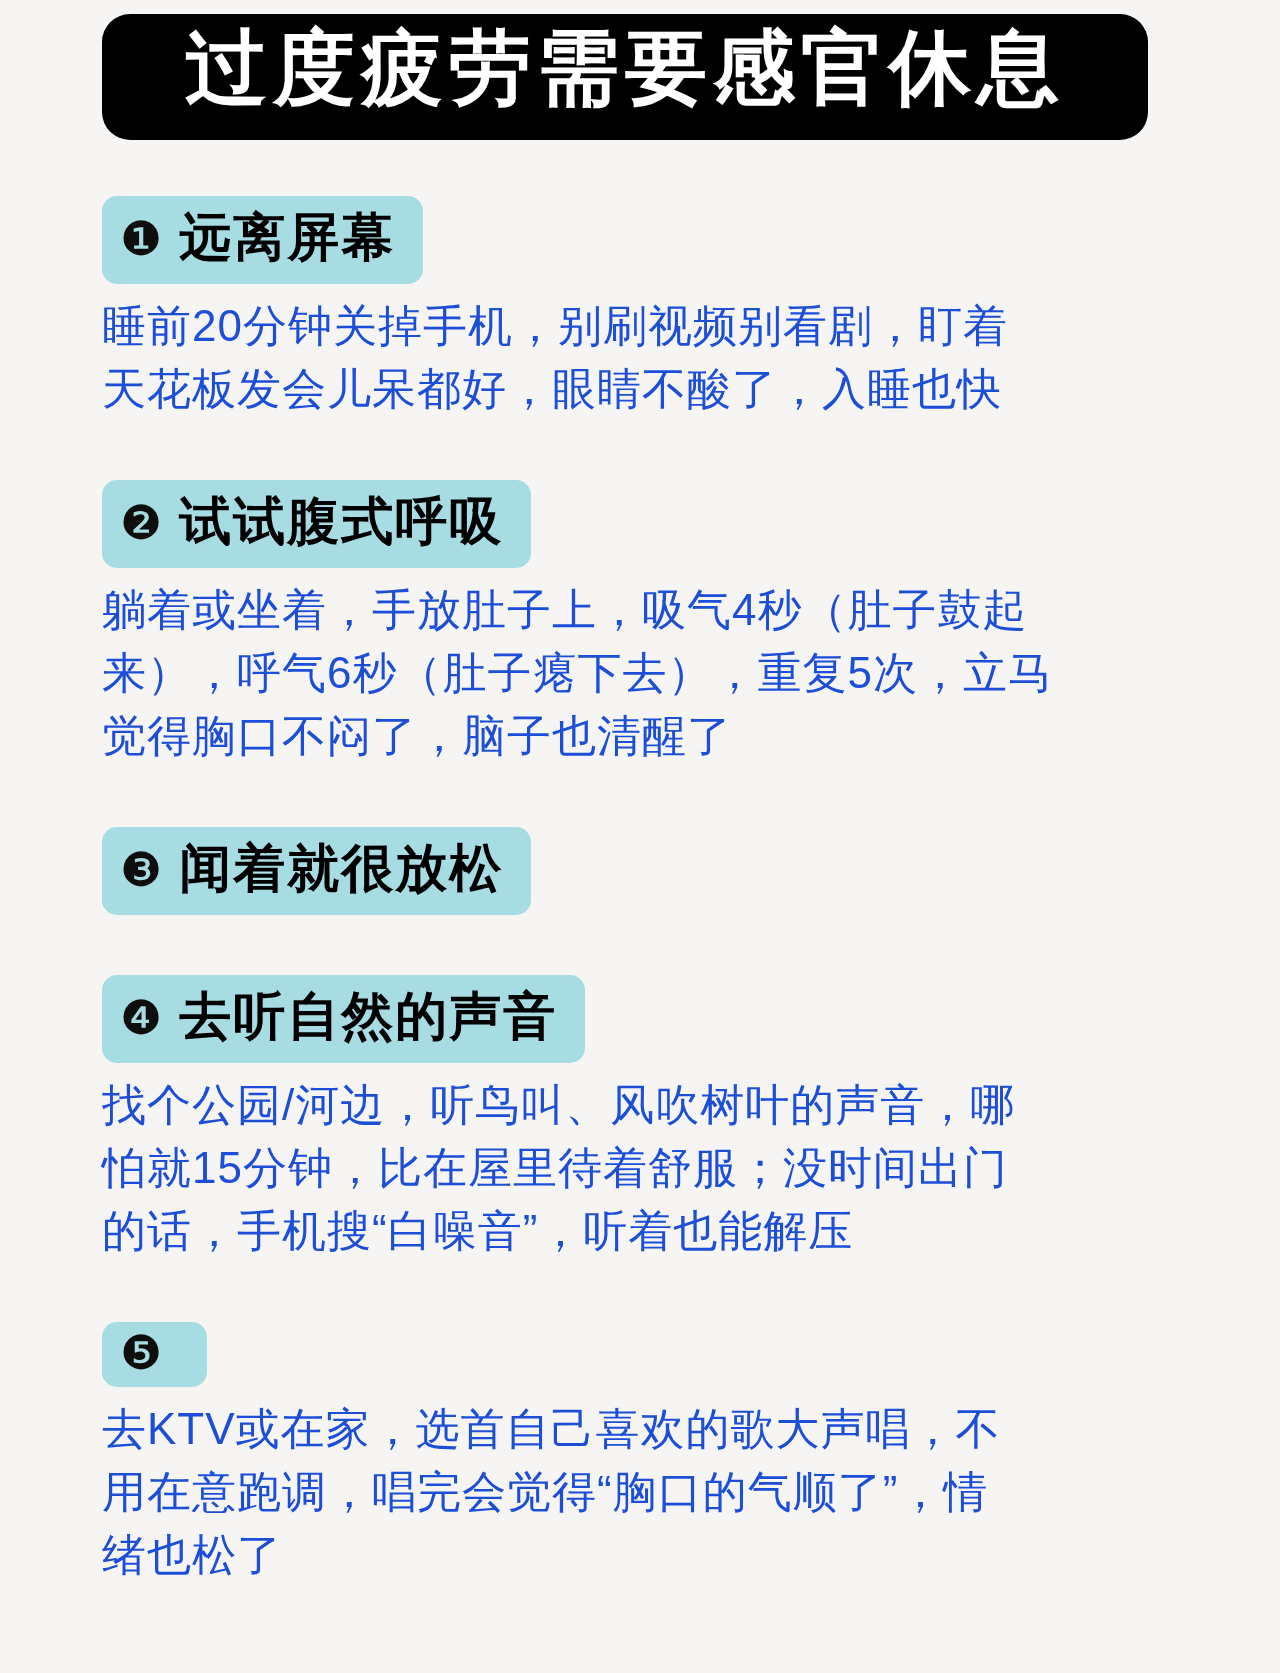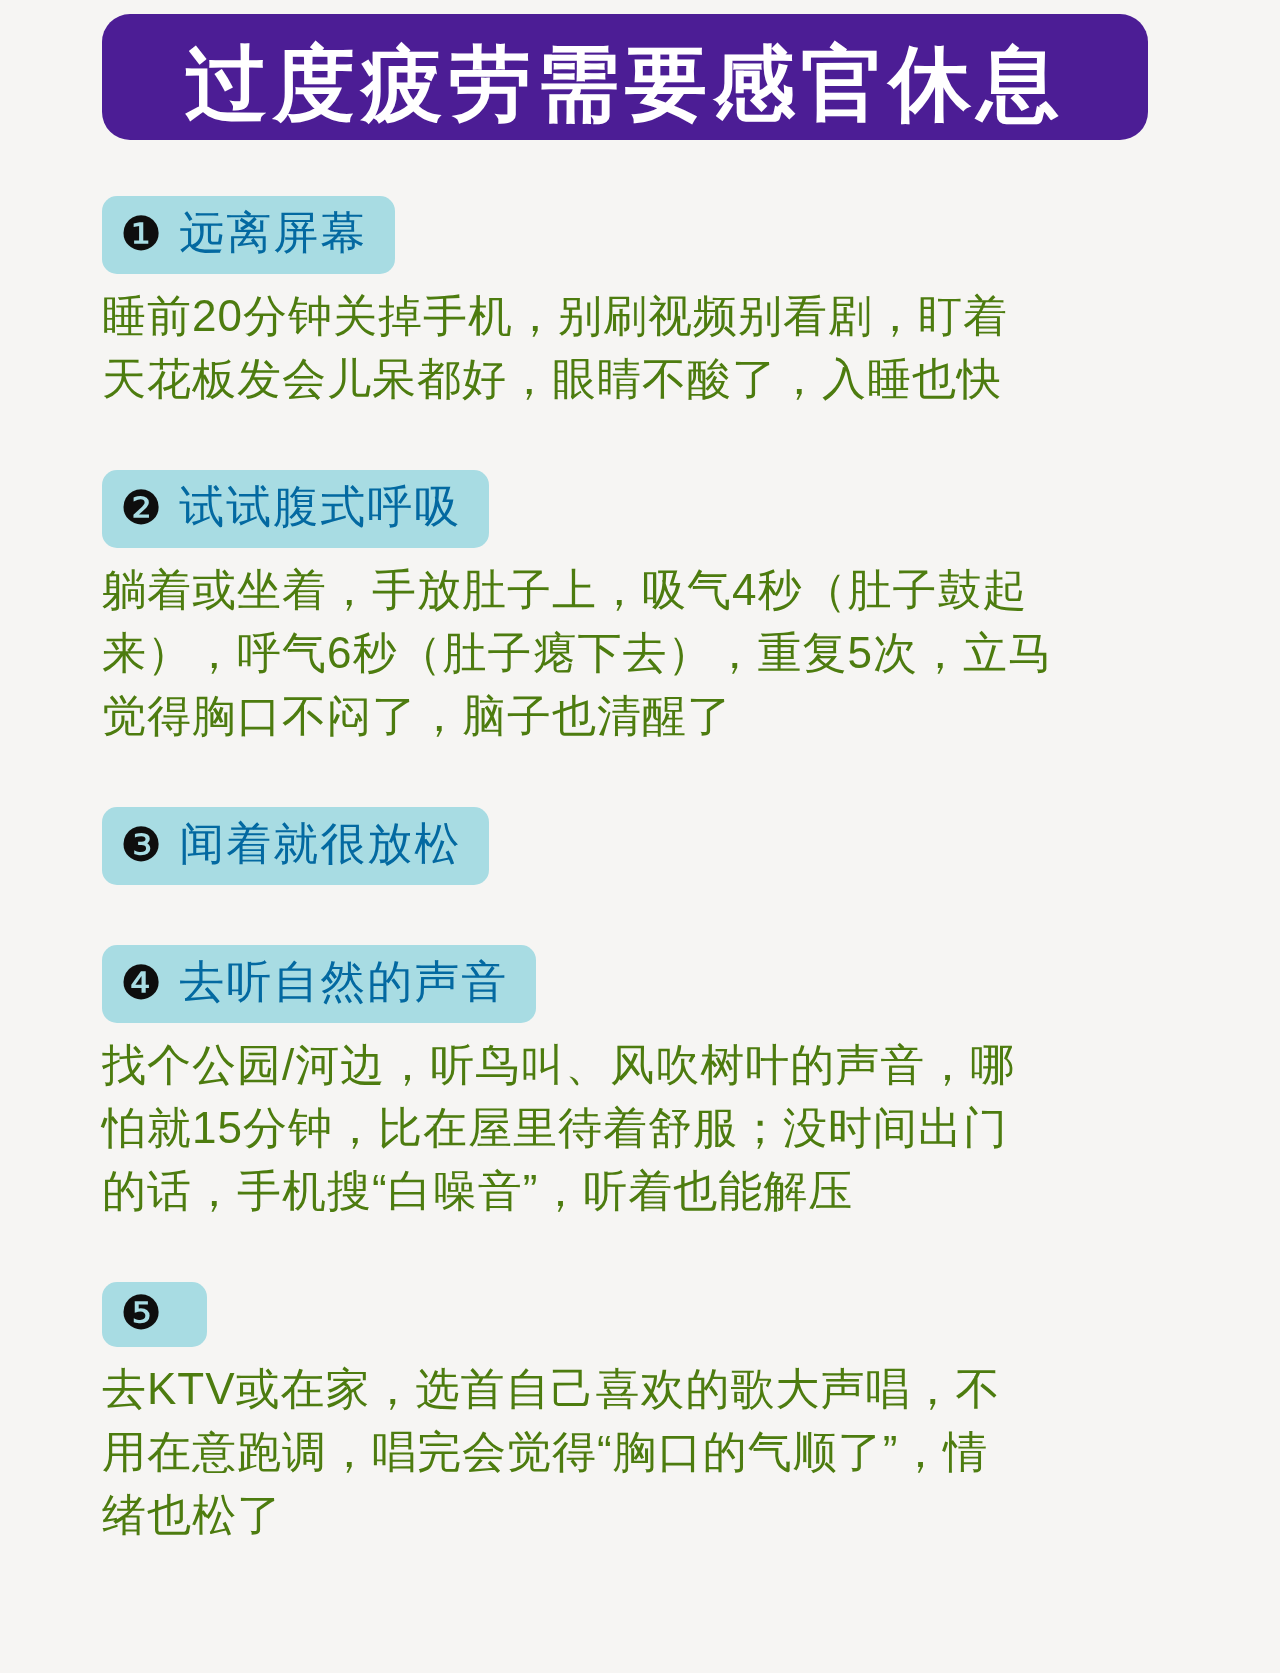--- a/index.html
+++ b/index.html
@@ -9,25 +9,25 @@
     overflow: hidden;
     background: #f6f5f3;
     font-family: "Liberation Sans", sans-serif;
   }
   .page {
     width: 100%;
     height: 100%;
     padding: 14px 132px 0 102px;
   }
   .banner {
-    background: #4c1d95;
+    background: #000000;
     border-radius: 28px;
     height: 126px;
     display: flex;
-    align-items: flex-end;
+    align-items: flex-start;
     justify-content: center;
     margin-bottom: 56px;
   }
   .banner-title {
     color: #ffffff;
     font-size: 82px;
     font-weight: 800;
     letter-spacing: 6px;
     white-space: nowrap;
   }
@@ -39,32 +39,32 @@
     border-radius: 15px;
     padding: 7px 28px 11px 18px;
   }
   .chip-num {
     font-size: 47px;
     line-height: 1;
     color: #0e0e0e;
     margin-right: 17px;
   }
   .chip-label {
-    font-size: 45px;
-    font-weight: 400;
-    color: #0369a1;
+    font-size: 52px;
+    font-weight: 700;
+    color: #000000;
     letter-spacing: 2px;
     white-space: nowrap;
   }
   .body-text {
     margin-top: 10px;
     font-size: 44px;
     line-height: 63px;
     font-weight: 500;
-    color: #4d7c0f;
+    color: #1d4ed8;
     letter-spacing: 1px;
     white-space: pre-line;
     max-width: 1010px;
   }
 </style>
 </head>
 <body>
 
 <div class="page">
 

